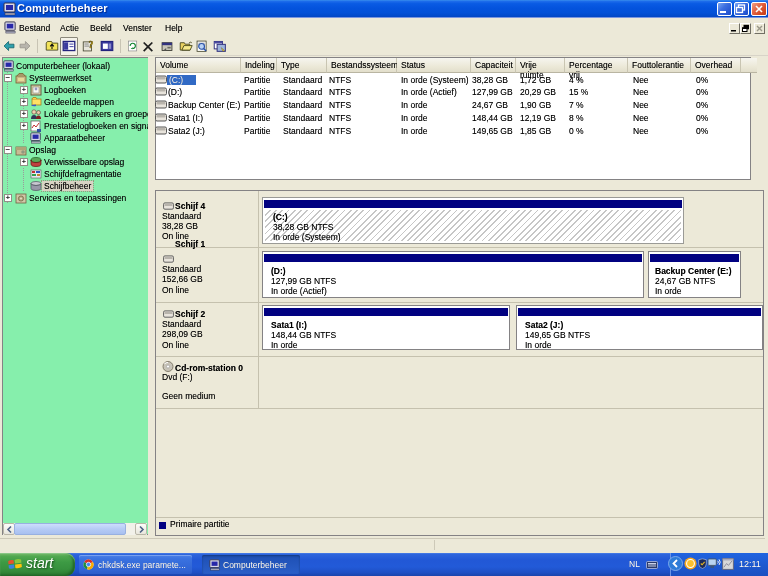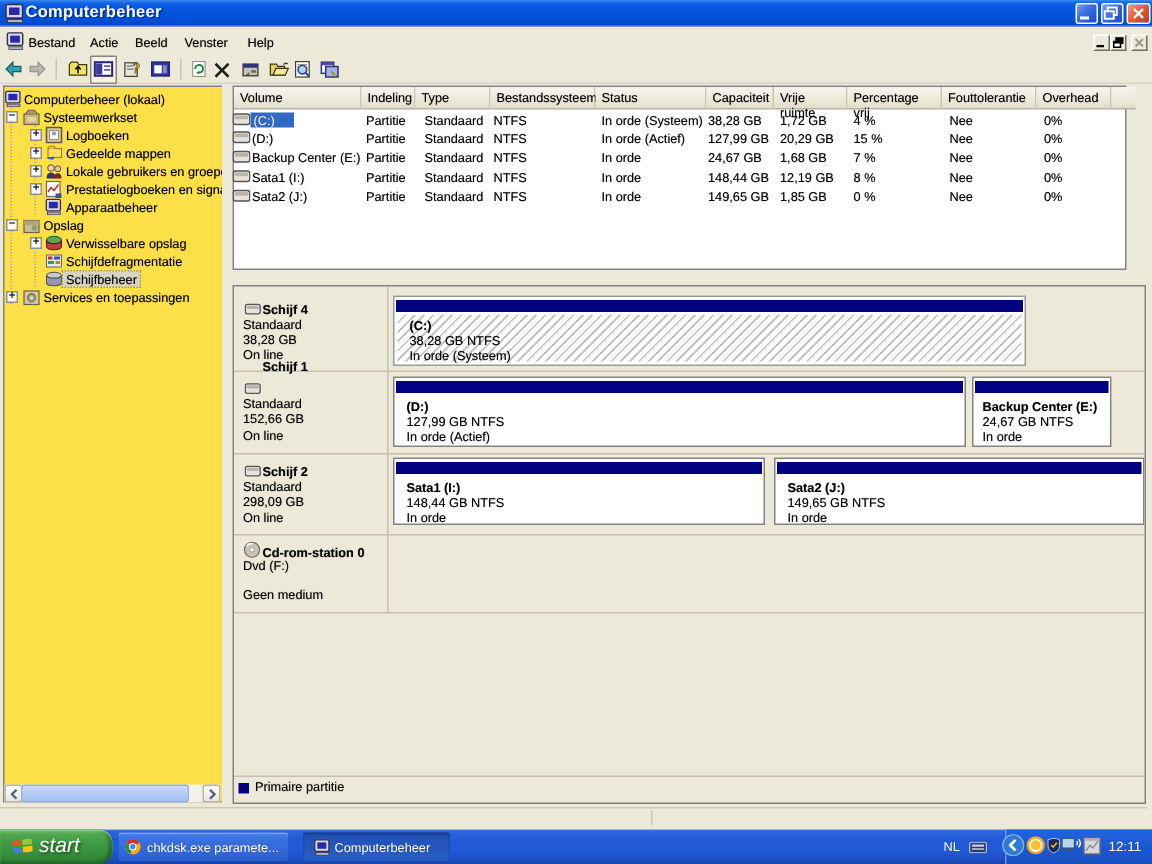--- a/index.html
+++ b/index.html
@@ -13,21 +13,21 @@
  background:linear-gradient(135deg,#7BA6F3 0%,#3D6FE0 40%,#2B5CD6 70%,#1D4ECB 100%);color:#fff;font-size:10px;text-align:center;line-height:12px;}
 #btn-close{background:linear-gradient(135deg,#F3A188 0%,#E66C4C 35%,#D8502B 65%,#C33C16 100%);}
 
 #menubar{position:absolute;left:0;top:18px;width:768px;height:19px;background:#ECE9D8;font-size:8.5px;color:#000;}
 .menu-item{position:absolute;top:5px;}
 .mdibtn{position:absolute;top:5px;width:11px;height:11px;background:#ECE9D8;border:1px solid;border-color:#fff #716F64 #716F64 #fff;font-size:8px;text-align:center;line-height:9px;color:#000;}
 
 #toolbar{position:absolute;left:0;top:37px;width:768px;height:19px;background:#ECE9D8;border-bottom:1px solid #D8D4C8;}
 .tbico{position:absolute;top:2px;width:14px;height:14px;}
 
-#tree{position:absolute;left:2px;top:57px;width:146px;height:478px;background:#fde047;border:1px solid #848284;border-right:none;font-size:8.5px;overflow:hidden;}
+#tree{position:absolute;left:2px;top:57px;width:146px;height:478px;background:#86efac;border:1px solid #848284;border-right:none;font-size:8.5px;overflow:hidden;}
 .trow{position:absolute;height:12px;white-space:nowrap;}
 #treehsb{position:absolute;left:3px;top:523px;width:144px;height:12px;background:#F2F1EA;}
 .vdot{position:absolute;width:1px;background-image:linear-gradient(180deg,#9a9a9a 1px,transparent 1px);background-size:1px 2px;}
 .tico{position:absolute;top:0;left:0;}
 .tt{position:absolute;top:1px;white-space:nowrap;}
 .tt.sel{background:#D8D4C4;padding:0 2px;outline:1px dotted #99947f;}
 .ebox{position:absolute;top:2px;width:8px;height:8px;border:1px solid #919086;background:#fff;font-size:8px;line-height:6px;text-align:center;color:#000;font-family:"Liberation Mono",monospace;}
 .sbtn{position:absolute;top:0;width:12px;height:12px;background:linear-gradient(180deg,#FDFDFB,#E8E6DC);border:1px solid #B9B6A8;border-radius:2px;}
 .sbtn svg{display:block;margin:0 auto;}
 .sthumb{position:absolute;top:0;height:12px;background:linear-gradient(180deg,#CDDDFC,#B6CBF5 50%,#A8C0F0);border:1px solid #98B0E0;border-radius:2px;}
@@ -341,21 +341,21 @@
   <svg class="vico" viewBox="0 0 12 10">
         <rect x="0.5" y="1" width="11" height="7" rx="1.5" fill="#E8E4DC" stroke="#555"></rect>
         <rect x="1.5" y="2" width="9" height="2.5" rx="1" fill="#B8B4AC"></rect>
       </svg>
   <span class="lcell" style="left:12px">Backup Center (E:)</span>
   <span class="lcell" style="left:88px">Partitie</span>
       <span class="lcell" style="left:127px">Standaard</span>
   <span class="lcell" style="left:173px">NTFS</span>
       <span class="lcell" style="left:245px">In orde</span>
   <span class="lcell" style="left:316px">24,67 GB</span>
-      <span class="lcell" style="left:364px">1,68 GB</span>
+      <span class="lcell" style="left:364px">1,90 GB</span>
   <span class="lcell" style="left:413px">7 %</span>
       <span class="lcell" style="left:477px">Nee</span>
   <span class="lcell" style="left:540px">0%</span>
  </div>
  <div class="lrow" style="top:53.75px">
   <svg class="vico" viewBox="0 0 12 10">
         <rect x="0.5" y="1" width="11" height="7" rx="1.5" fill="#E8E4DC" stroke="#555"></rect>
         <rect x="1.5" y="2" width="9" height="2.5" rx="1" fill="#B8B4AC"></rect>
       </svg>
   <span class="lcell" style="left:12px">Sata1 (I:)</span>

